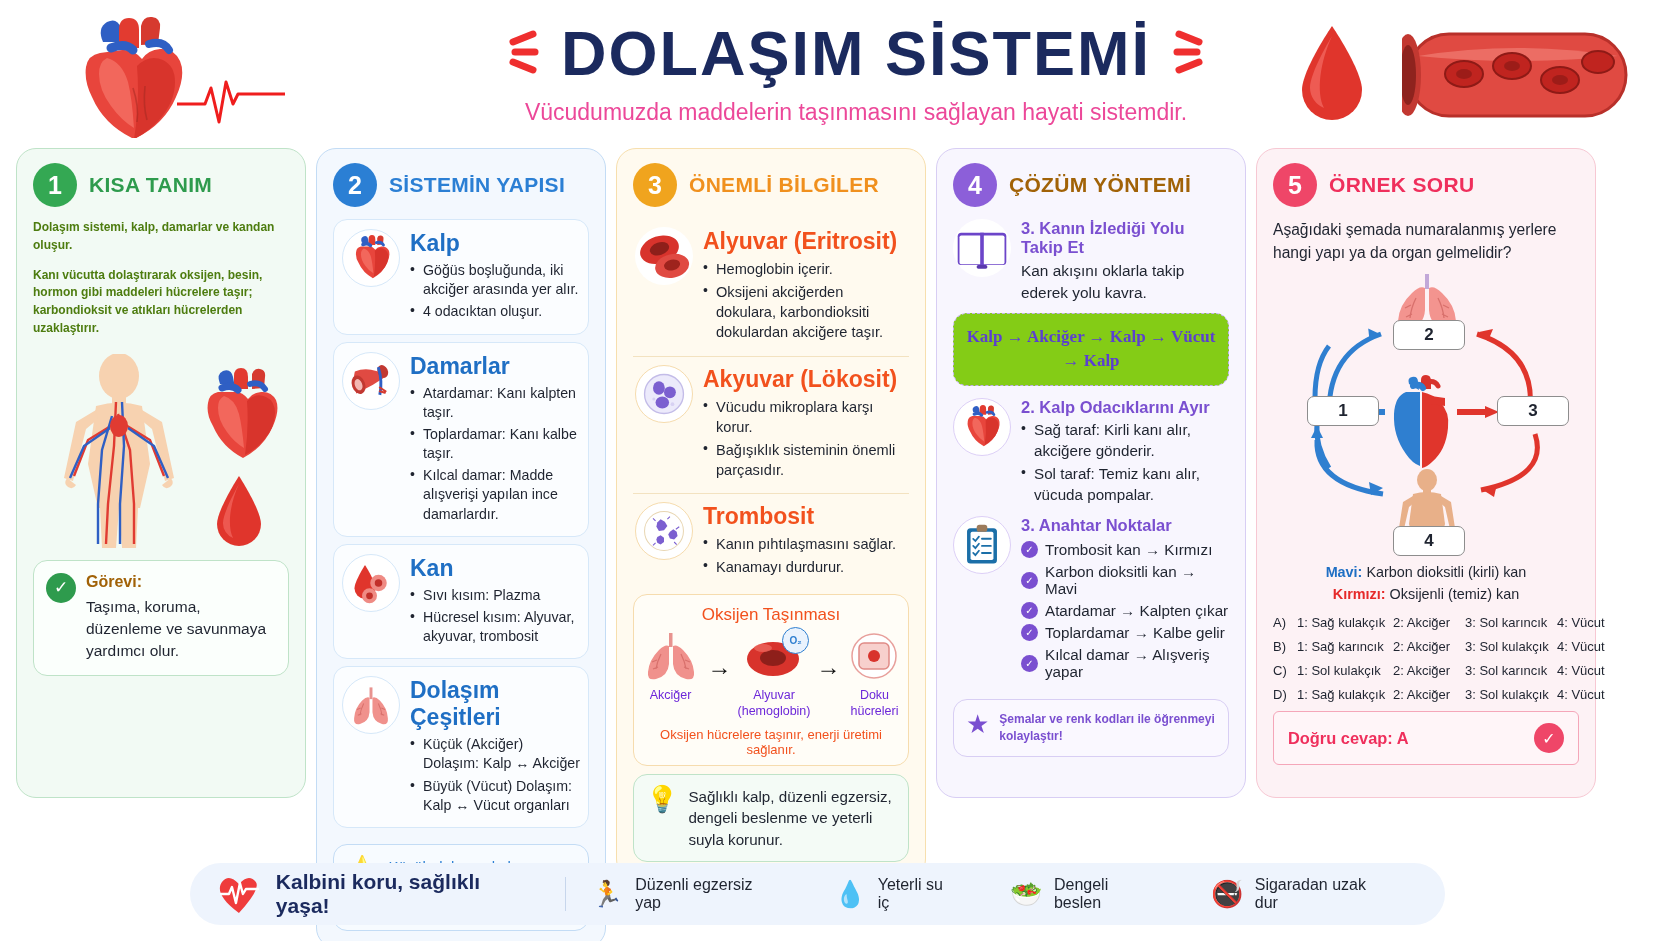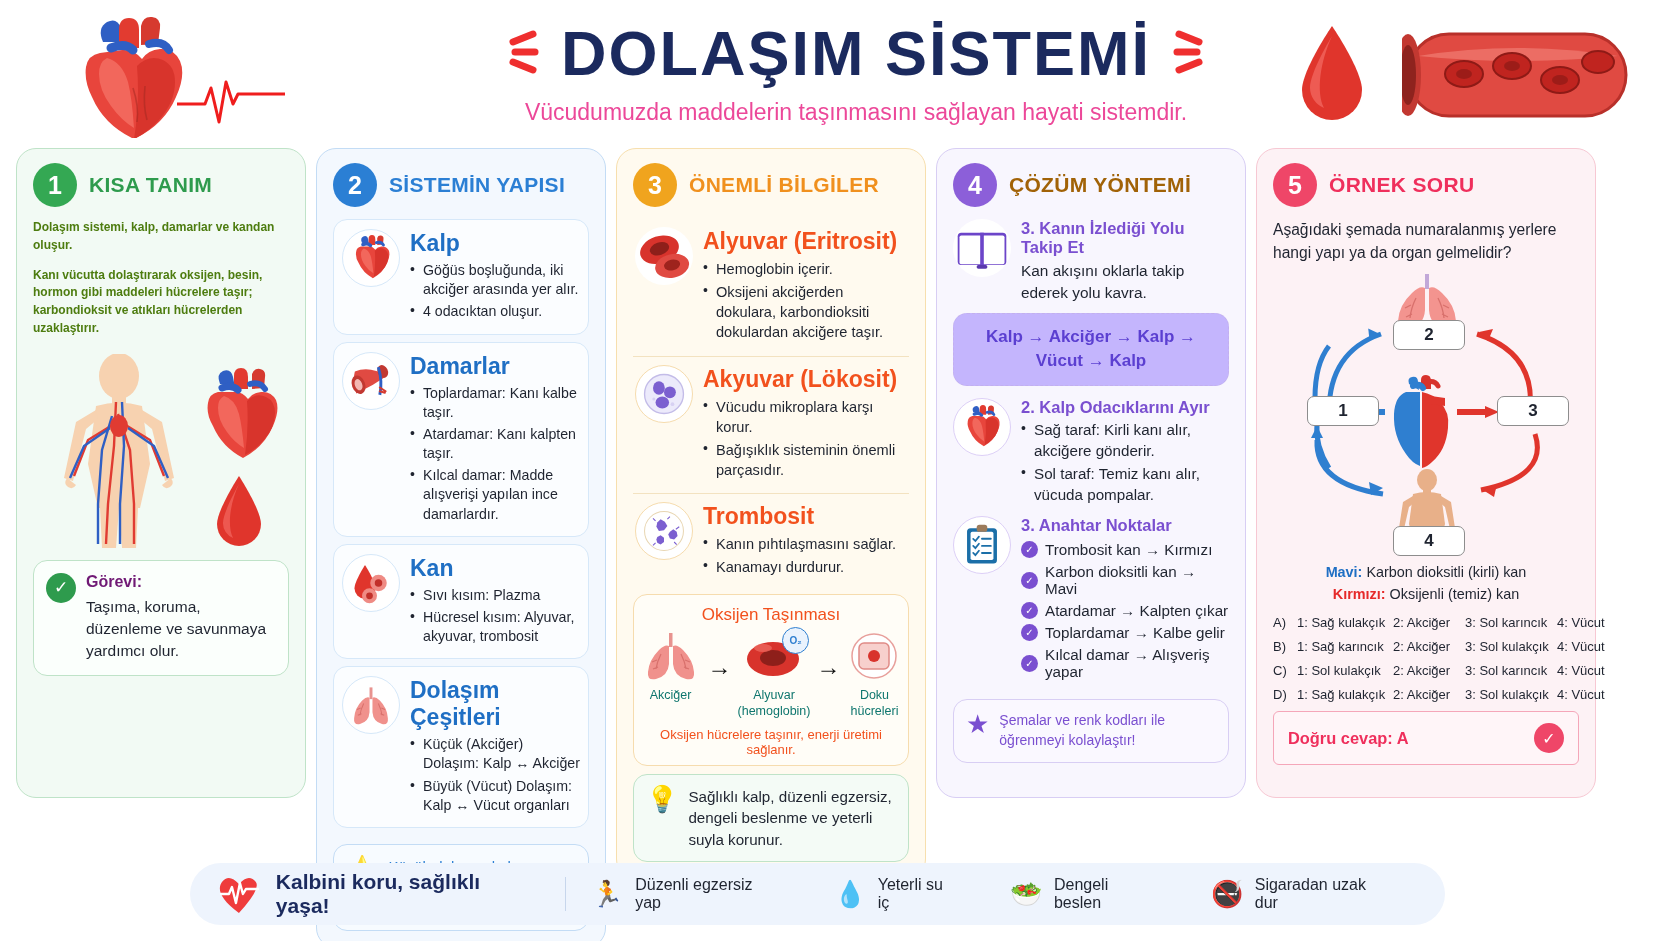--- a/index.html
+++ b/index.html
@@ -87,21 +87,21 @@
     margin-top: 10px;
     border: 1.2px solid #bfe3c8; border-radius: 14px;
     background: #fbfffc;
     padding: 12px 12px; display: flex; gap: 10px; align-items: flex-start;
   }
   .check-circle {
     width: 30px; height: 30px; border-radius: 50%; background: #2e9b4d;
     color: #fff; display: flex; align-items: center; justify-content: center;
     font-size: 17px; flex: 0 0 auto;
   }
-  .goal-label { color: #701a75; font-size: 16px; font-weight: 600; margin-bottom: 5px; }
+  .goal-label { color: #a16207; font-size: 16px; font-weight: 600; margin-bottom: 5px; }
   .goal-text { font-size: 15.5px; line-height: 1.45; color: #1f2430; }
 
   
   .block {
     border: 1.2px solid transparent;
     border-radius: 14px;
     padding: 9px 8px;
     display: flex; gap: 10px; align-items: flex-start;
     margin-bottom: 7px;
   }
@@ -132,46 +132,47 @@
   .tipbox {
     border-radius: 14px; padding: 11px 12px;
     display: flex; gap: 10px; align-items: flex-start;
     margin-top: 8px;
   }
   .tip-blue { border: 1.2px solid #c3dcf5; background: #f7fbff; }
   .tip-green { border: 1.2px solid #bfe3c8; background: #f4fbf6; }
   .tip-purple { border: 1.2px solid #d8cef4; background: #faf8ff; }
   .tip-text-blue { color: #2b7fd4; font-size: 15px; line-height: 1.4; }
   .tip-text-dark { color: #1f2430; font-size: 15.2px; line-height: 1.42; }
-  .tip-text-purple { color: #7a4fd0; font-size: 14px; line-height: 1.42; font-weight: 400; }
+  .tip-text-purple { color: #7a4fd0; font-size: 12px; line-height: 1.42; font-weight: 700; }
   .star { font-size: 26px; flex: 0 0 auto; line-height: 1; }
 
   
   .blk3 { display: flex; gap: 10px; align-items: flex-start; padding: 8px 2px 10px 2px; border-bottom: 1px solid #f3e2c0;}
   .blk3.last { border-bottom: none; }
 
   
   .o2box {
     border: 1.2px solid #f6dcae; border-radius: 14px;
     background: #fffdf7; padding: 10px 8px 8px 8px; margin-top: 4px;
   }
   .o2title { text-align: center; color: #f2511d; font-size: 17px; margin-bottom: 6px; }
   .o2row { display: flex; align-items: flex-start; justify-content: center; gap: 6px; }
   .o2item { text-align: center; width: 82px; }
-  .o2label { font-size: 12.5px; color: #0f766e; line-height: 1.25; margin-top: 3px; }
+  .o2label { font-size: 12.5px; color: #6d28d9; line-height: 1.25; margin-top: 3px; }
   .o2arrow { font-size: 24px; color: #111; padding-top: 22px; }
   .o2foot { text-align: center; color: #f2511d; font-size: 13px; margin-top: 7px; }
 
   
   .step-head { font-size: 16.5px; font-weight: 700; color: #7a4fd0; margin-bottom: 3px; }
   .step-text { font-size: 15.4px; line-height: 1.42; color: #1f2430; }
   .flowbox {
     border: 1.6px dashed #c2b0ee; border-radius: 14px;
-    background: #c4b5fd; padding: 11px 10px; text-align: center;
+    background: #84cc16; padding: 11px 10px; text-align: center;
     margin: 9px 0 12px 0;
+    font-family: Liberation Serif, serif;
   }
   .flowtext { color: #5b3fd1; font-size: 17px; font-weight: 700; line-height: 1.45; }
   ul.checks { list-style: none; margin-top: 4px; }
   ul.checks li {
     display: flex; gap: 7px; align-items: center;
     font-size: 15.2px; color: #1f2430; margin-bottom: 5px;
   }
   .mini-check {
     width: 17px; height: 17px; border-radius: 50%; background: #7a4fd0;
     color: #fff; font-size: 10px; display: flex; align-items: center; justify-content: center;
@@ -378,22 +379,22 @@
           <ellipse cx="13" cy="32" rx="9" ry="13" transform="rotate(-20 13 32)" fill="#c23831"></ellipse>
           <ellipse cx="13" cy="32" rx="5" ry="8" transform="rotate(-20 13 32)" fill="#f3b7b2"></ellipse>
           <ellipse cx="46" cy="14" rx="7" ry="9" transform="rotate(-25 46 14)" fill="#c23831"></ellipse>
           <path d="M40 8 q6 20 2 38" stroke="#2f5fc4" stroke-width="4" fill="none"></path>
           <path d="M42 36 l8 5 M42 41 l7 2" stroke="#d63a2f" stroke-width="2.6" stroke-linecap="round" fill="none"></path>
         </svg>
       </div>
       <div class="blk-body">
         <div class="blk-title bt-blue">Damarlar</div>
         <ul class="blist">
+          <li>Atardamar: Kanı kalpten taşır.</li>
           <li>Toplardamar: Kanı kalbe taşır.</li>
-          <li>Atardamar: Kanı kalpten taşır.</li>
           <li>Kılcal damar: Madde alışverişi yapılan ince damarlardır.</li>
         </ul>
       </div>
     </div>
 
     <div class="block block-2">
       <div class="icon-circle ic-2">
         <svg width="42" height="42" viewBox="0 0 56 56">
           <path d="M20 4 C20 4 6 26 6 35 a14 14 0 0 0 28 0 C34 26 20 4 20 4z" fill="#e0352c"></path>
           <circle cx="38" cy="28" r="11" fill="#ef8b84"></circle>

